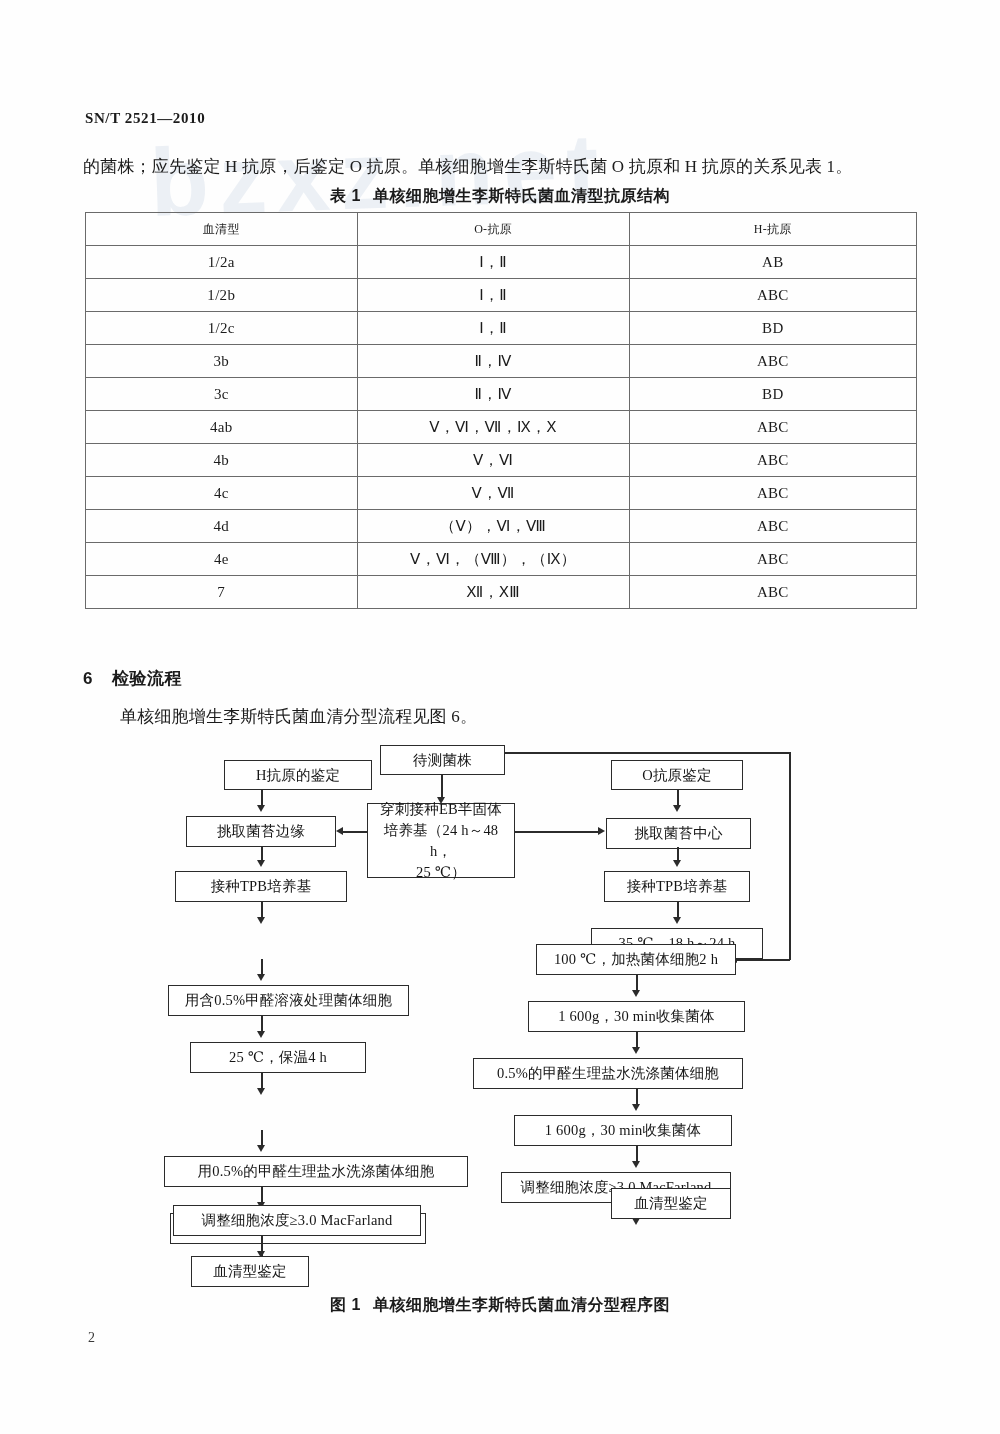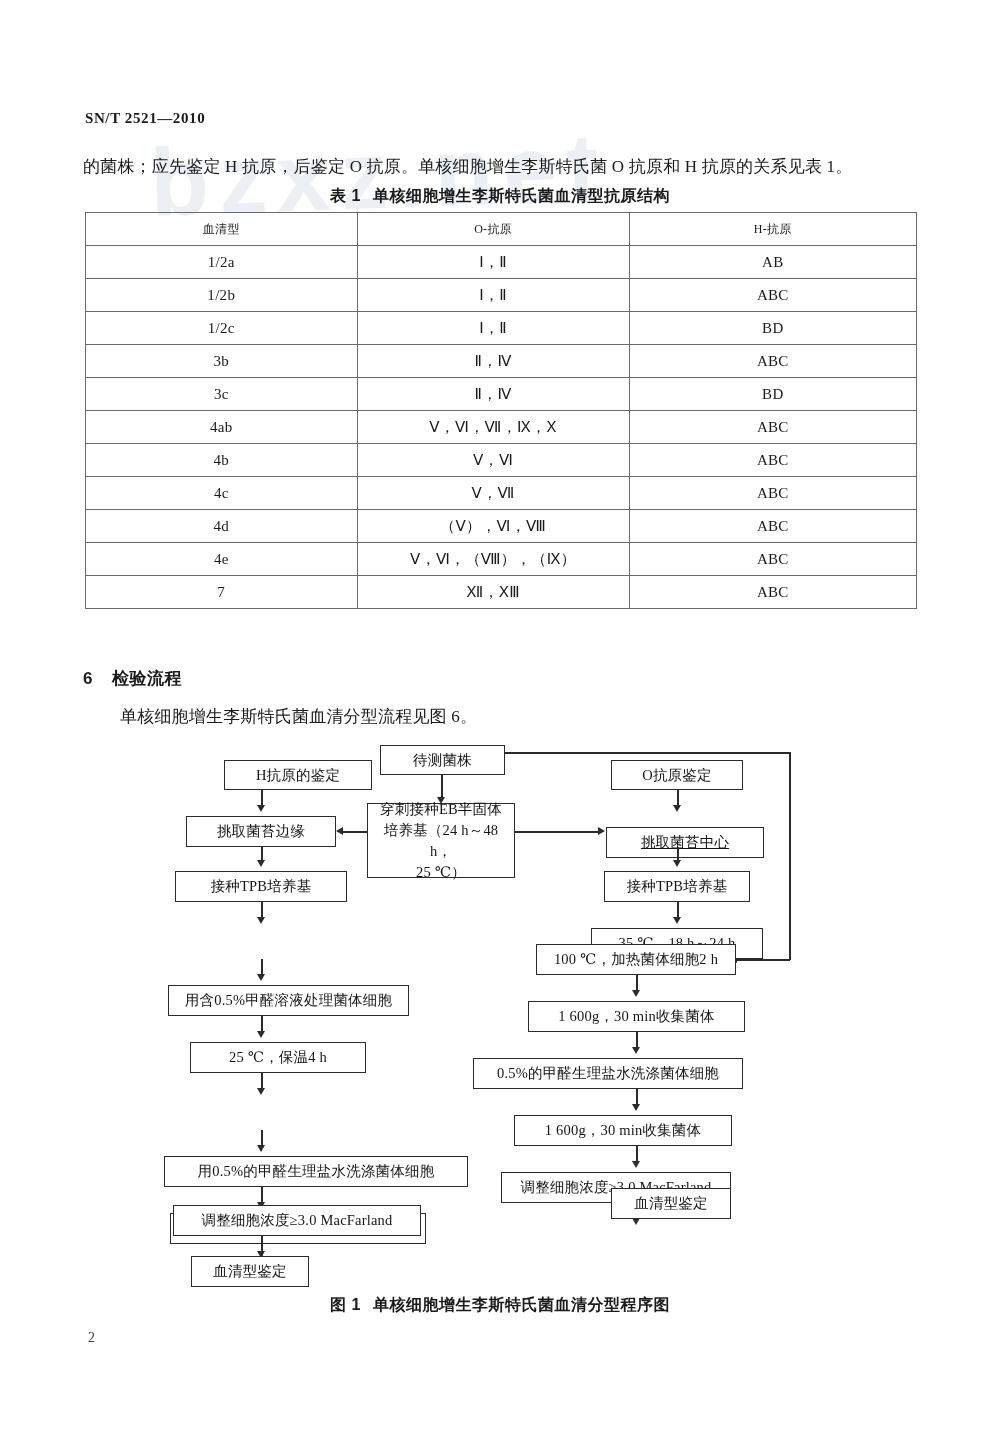--- a/index.html
+++ b/index.html
@@ -296,21 +296,21 @@
       <span>25 ℃）</span>
     </div>
 
     <div class="conn v" style="left:261px; top:55px; height:17px;"></div>
     <div class="arrow-d" style="left:257px; top:70px;"></div>
 
     <div class="conn v" style="left:677px; top:55px; height:17px;"></div>
     <div class="arrow-d" style="left:673px; top:70px;"></div>
 
     <div class="fbox" style="left:186px; top:81px; width:150px; height:31px;">挑取菌苔边缘</div>
-    <div class="fbox" style="left:606px; top:92px; width:158px; height:31px;text-decoration:underline;">挑取菌苔中心</div>
+    <div class="fbox" style="left:606px; top:83px; width:145px; height:31px;">挑取菌苔中心</div>
 
     <div class="conn h" style="left:343px; top:96px; width:24px;"></div>
     <div class="arrow-l" style="left:336px; top:92px;"></div>
 
     <div class="conn h" style="left:515px; top:96px; width:84px;"></div>
     <div class="arrow-r" style="left:598px; top:92px;"></div>
 
     <div class="conn v" style="left:261px; top:112px; height:15px;"></div>
     <div class="arrow-d" style="left:257px; top:125px;"></div>
 

